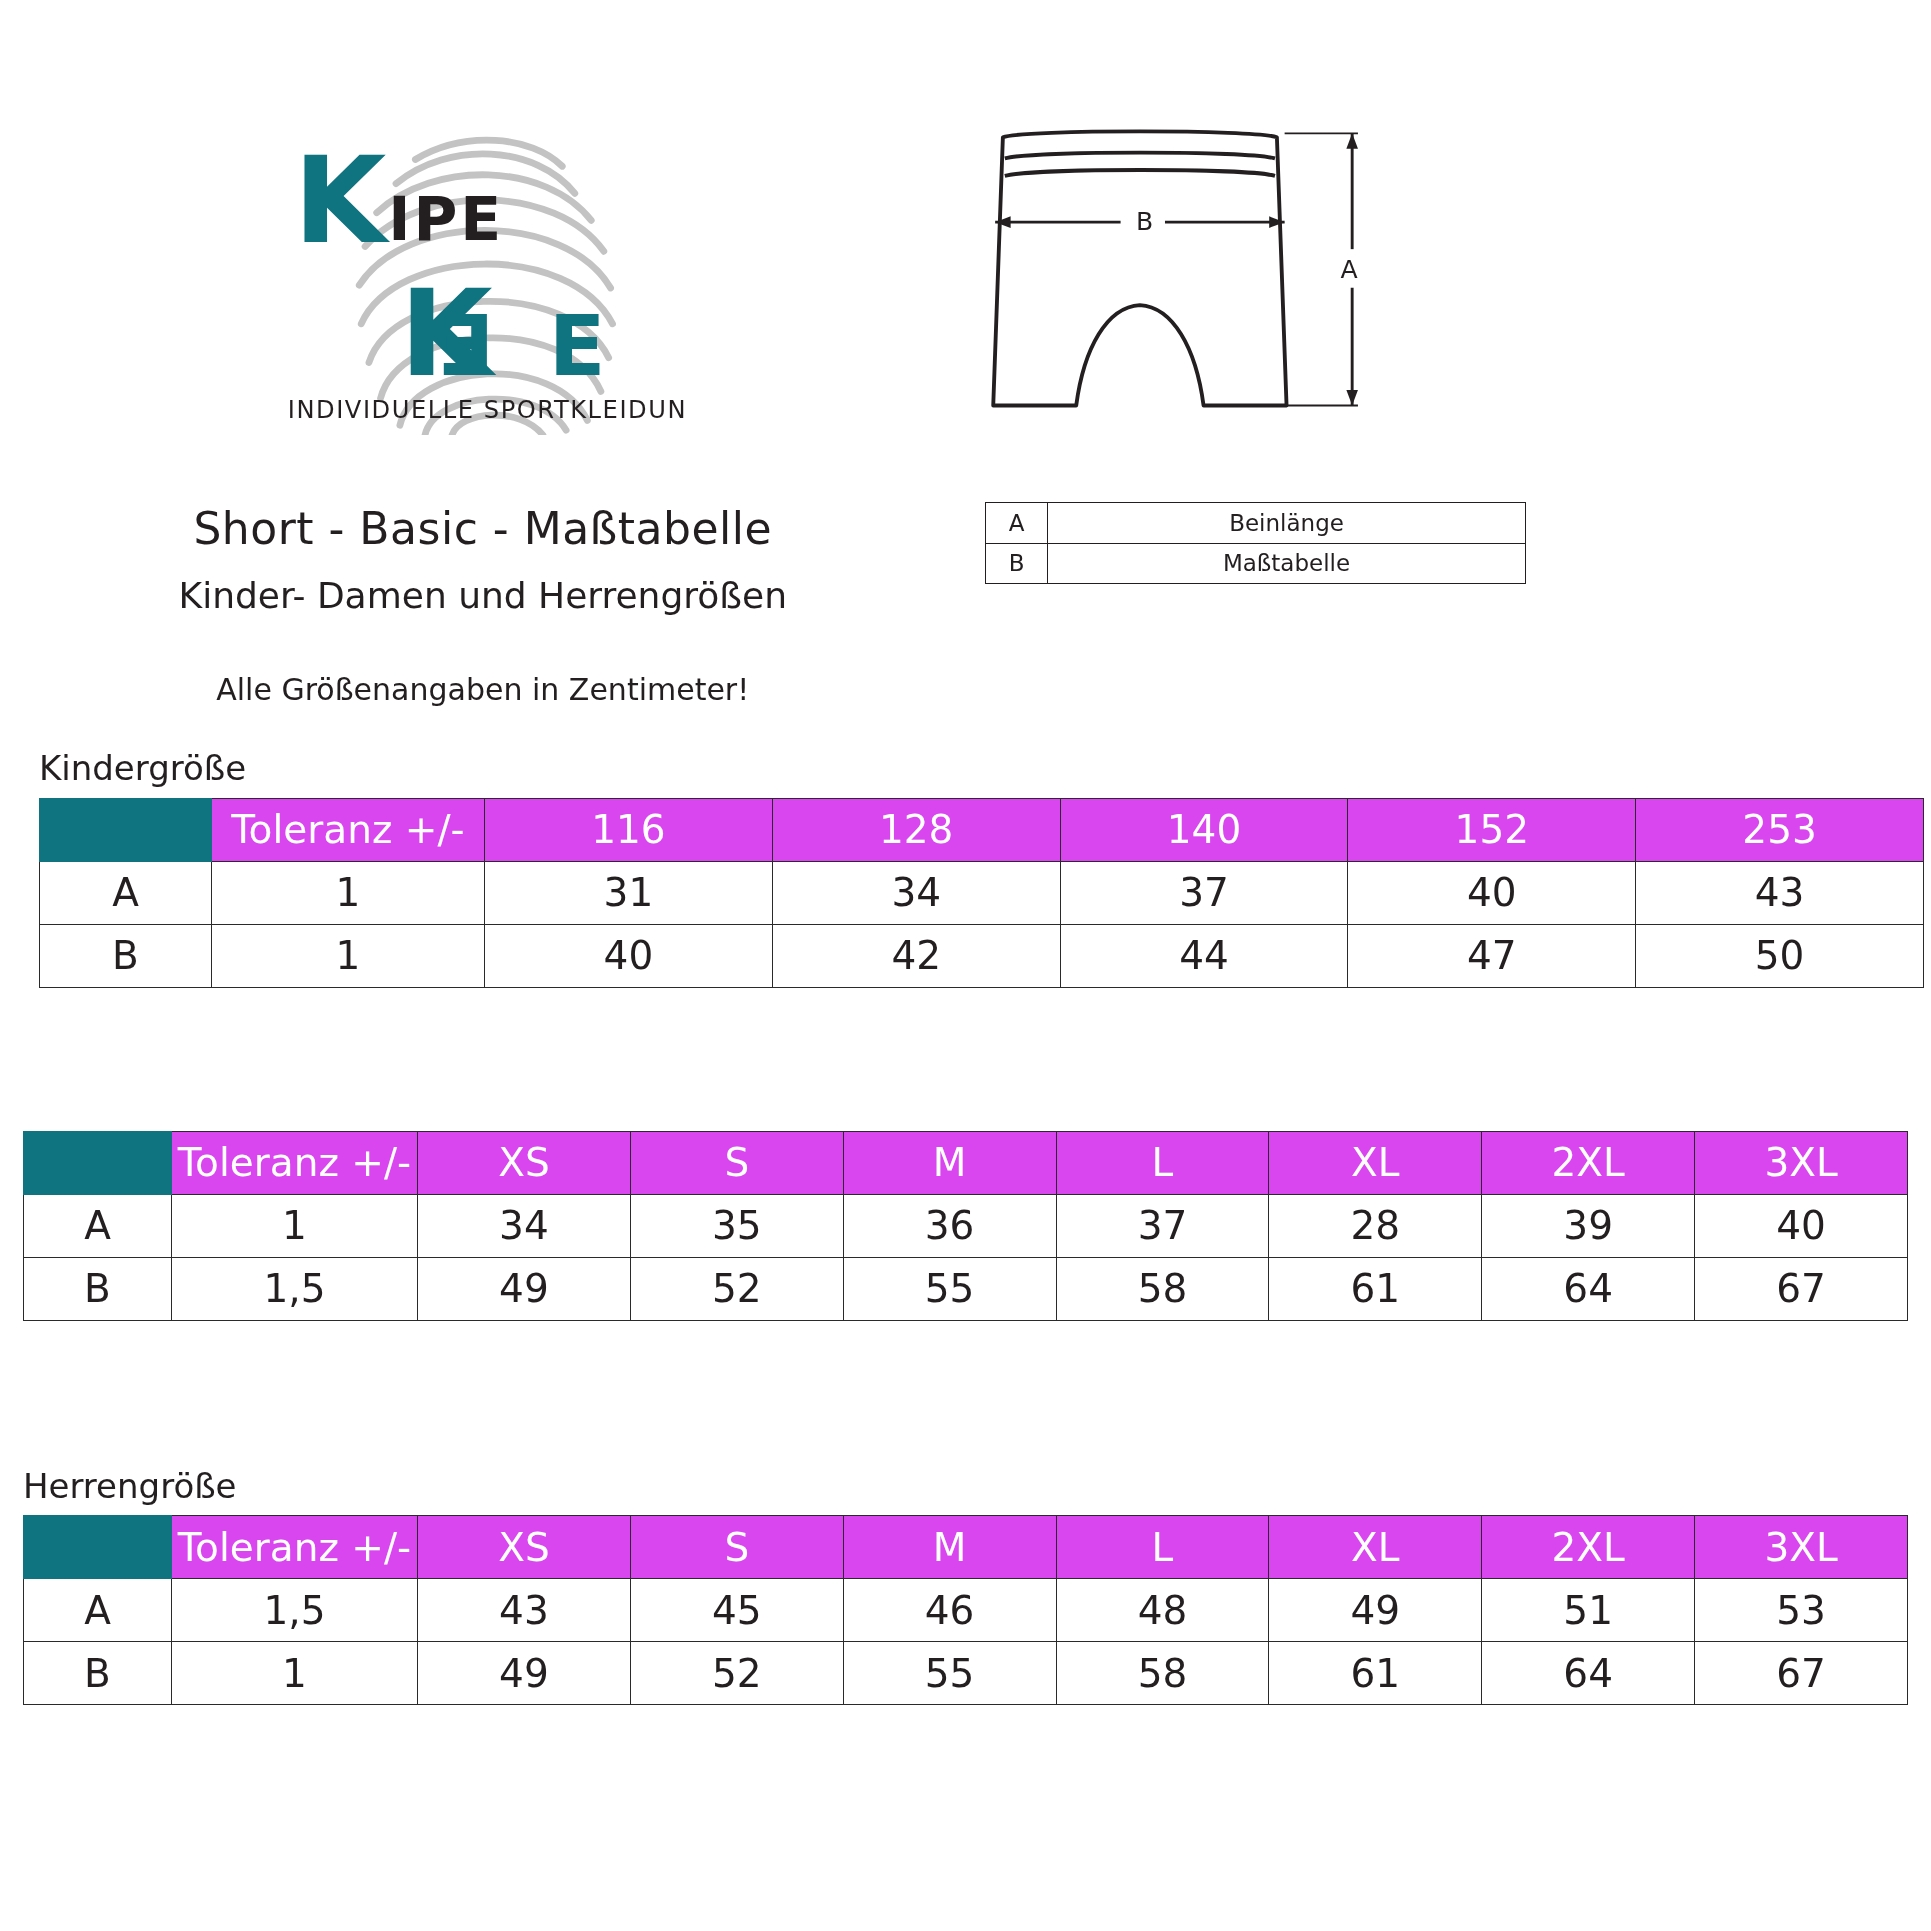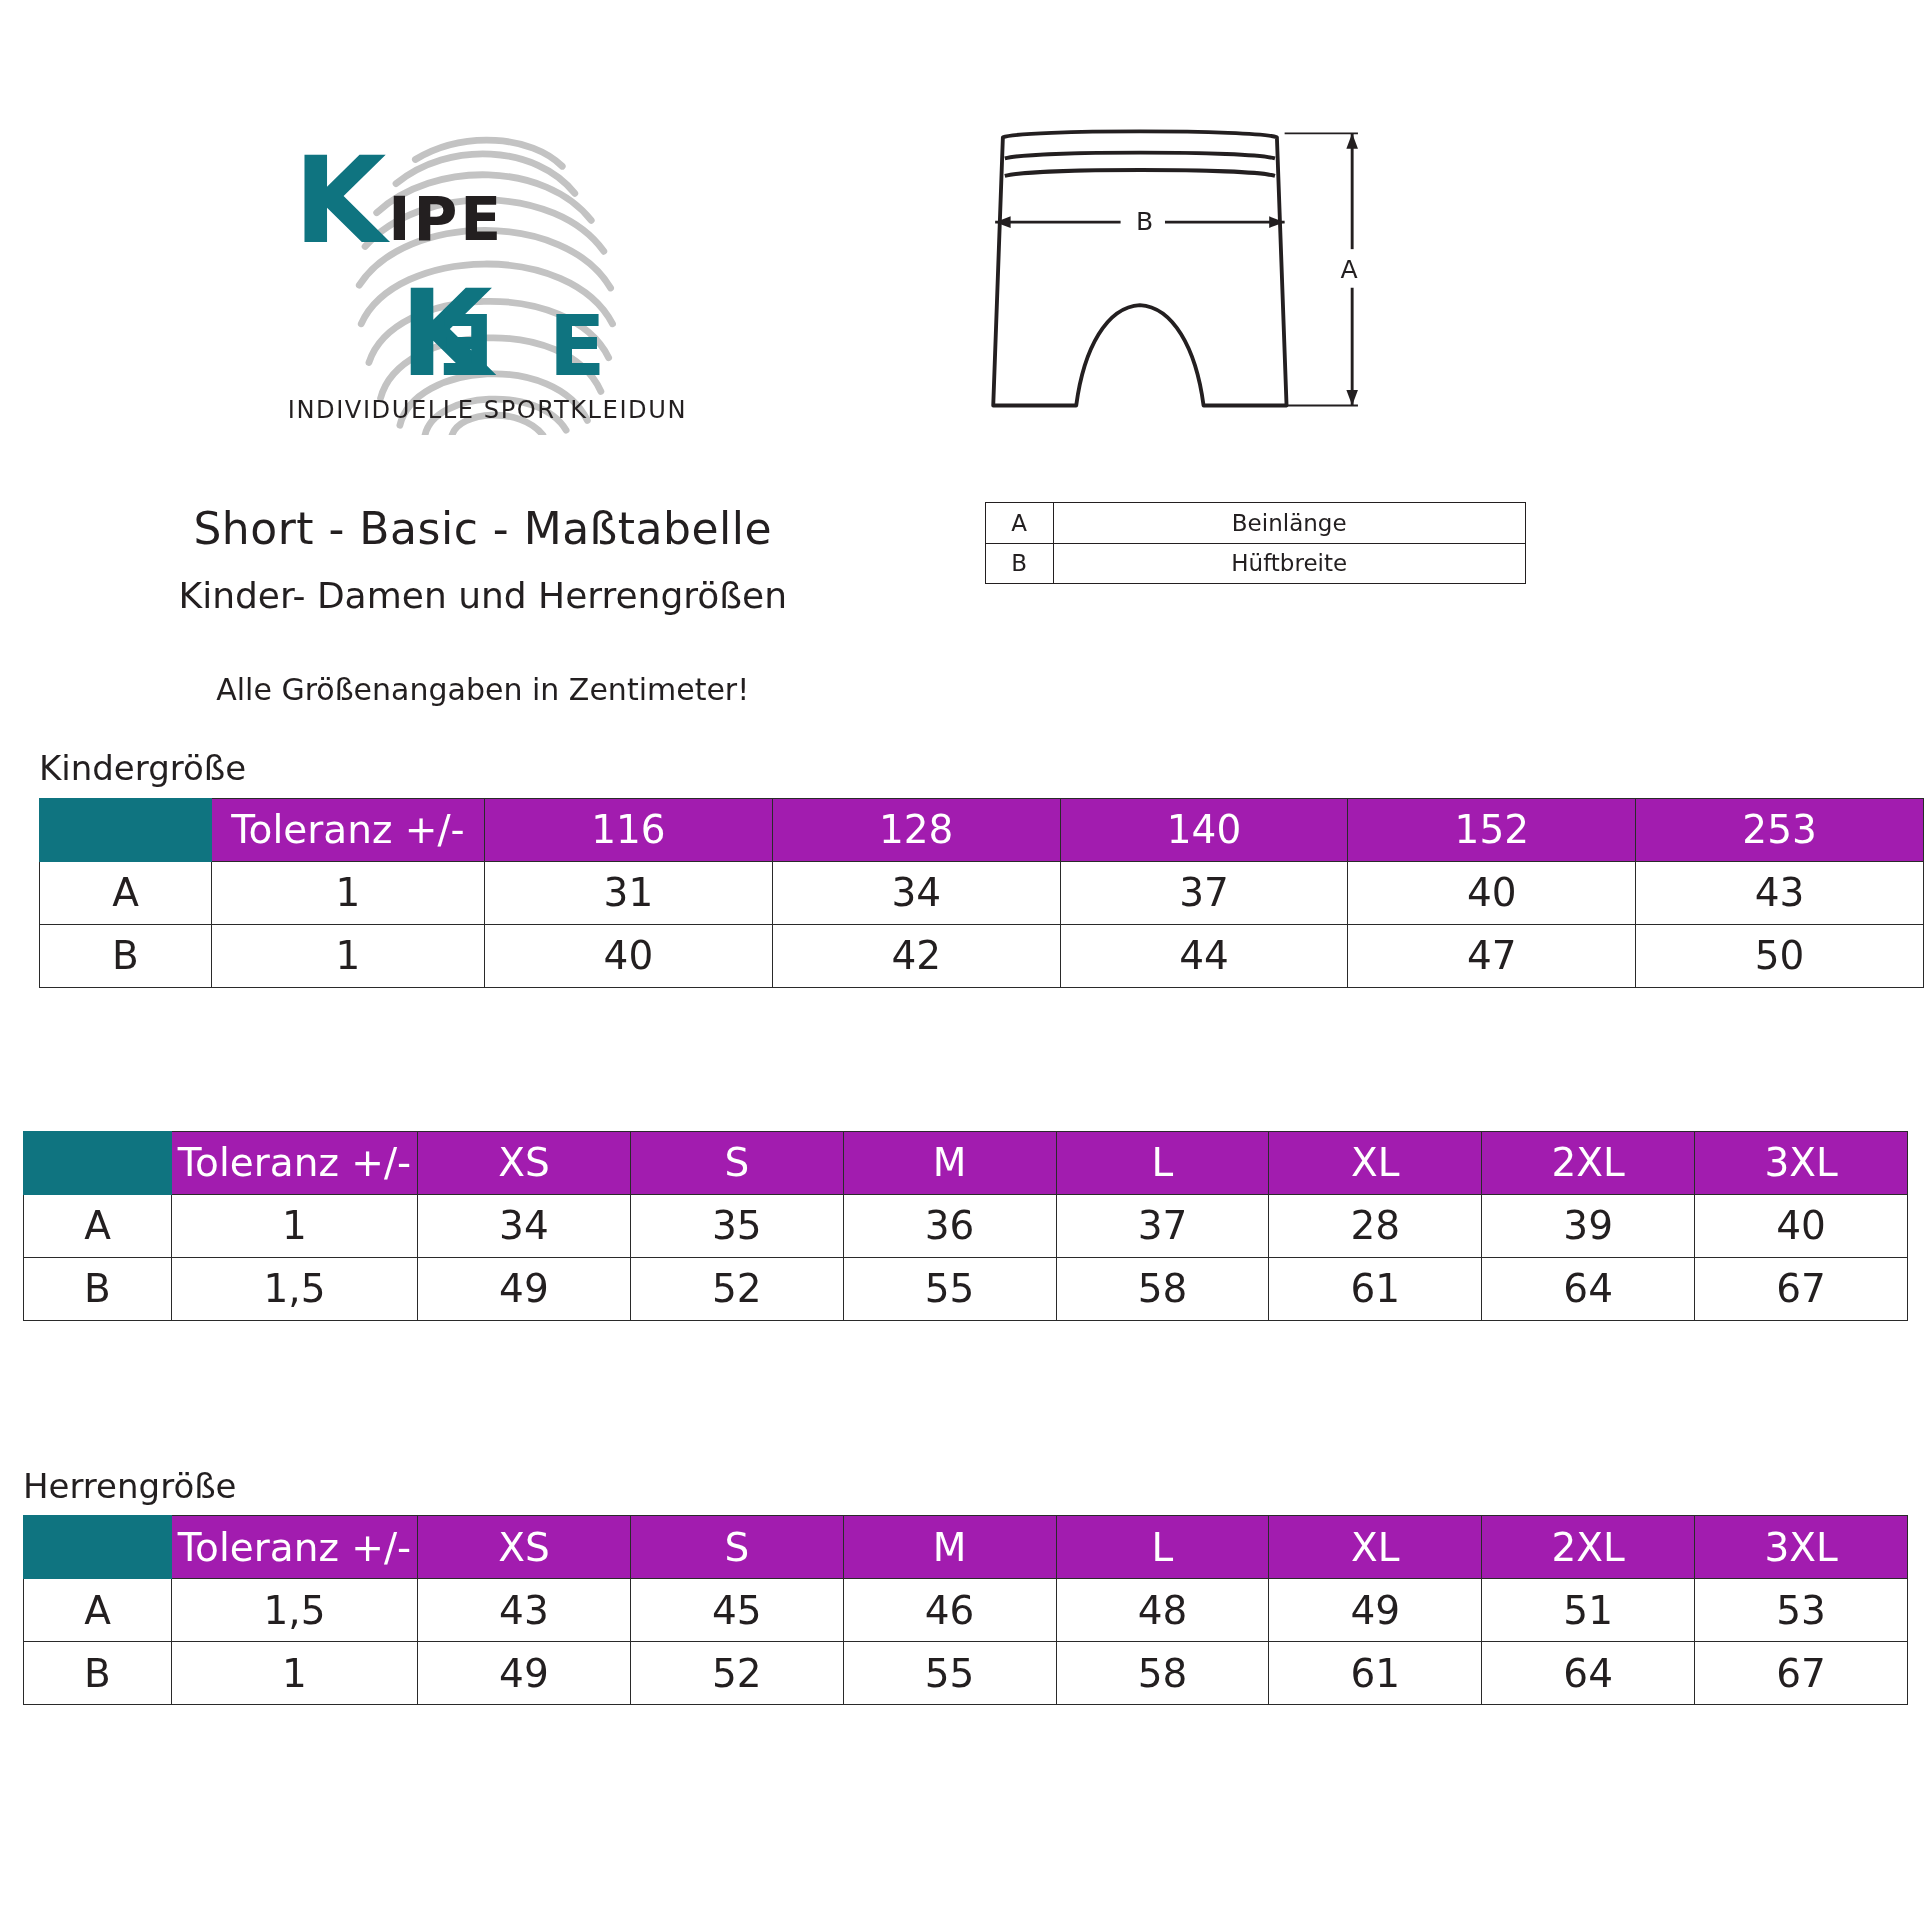--- a/index.html
+++ b/index.html
@@ -94,21 +94,21 @@
   table.sz th, table.sz td {
     border: 1px solid #2a2a2a;
     text-align: center;
     font-size: 39px;
     height: 60px;
     font-family: "DejaVu Sans", sans-serif;
     font-weight: normal;
     color: #231f20;
   }
   table.sz thead th {
-    background: #a21caf;
+    background: #d946ef;
     color: #ffffff;
     font-size: 39px;
   }
   table.sz thead th.blank {
     background: #0f7480;
     border-color: #0f7480;
   }
   .gap-a { height: 143px; }
   .gap-b { height: 145px; }
   .pad-top { padding-top: 41px; padding-left: 16px; }
@@ -181,21 +181,21 @@
     </svg>
 
     <table class="legend">
       <tbody>
         <tr>
           <td>A</td>
           <td>Beinlänge</td>
         </tr>
         <tr>
           <td>B</td>
-          <td>Hüftbreite</td>
+          <td>Maßtabelle</td>
         </tr>
       </tbody>
     </table>
   </div>
 </div>
 
 <div class="section pad-top">
   <div class="section-label">Kindergröße</div>
   <table class="sz">
     <thead>

